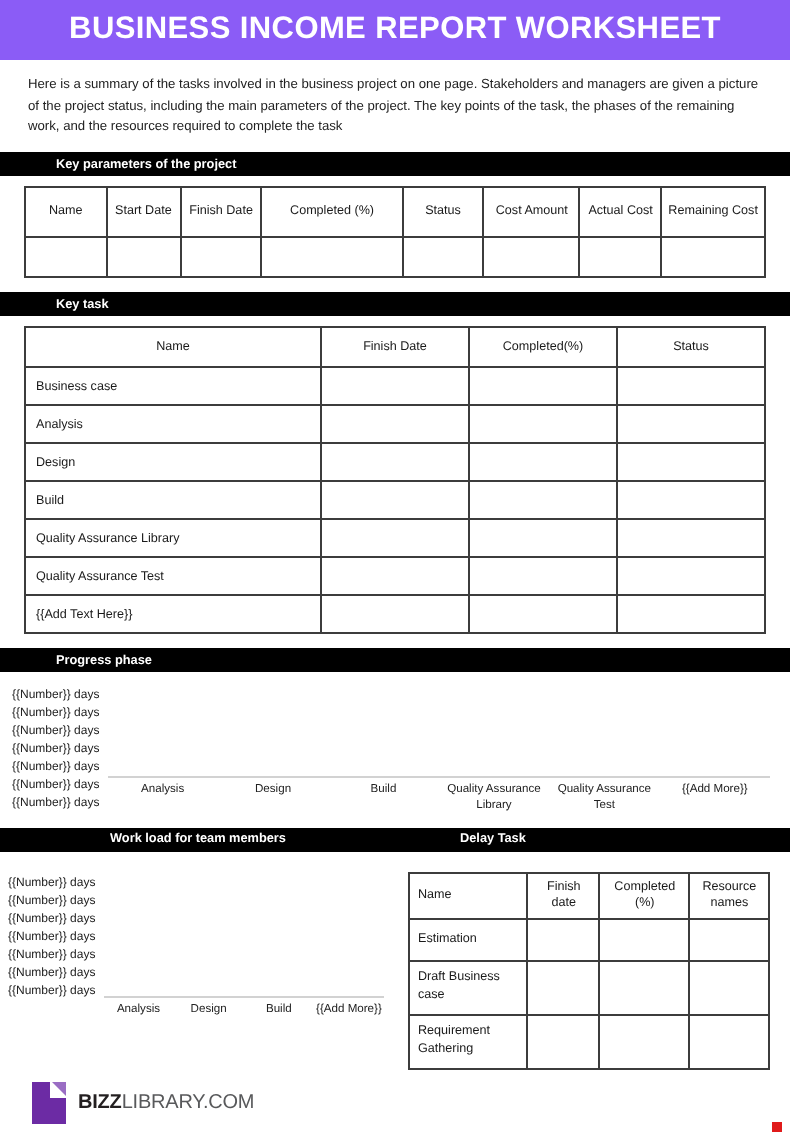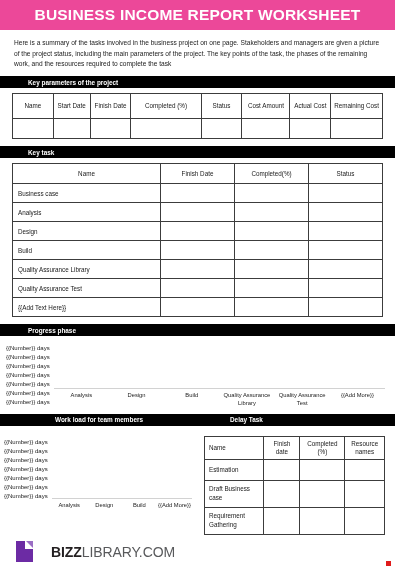--- a/index.html
+++ b/index.html
@@ -11,21 +11,21 @@
     height: 570px;
     background: #ffffff;
     font-family: "Liberation Sans", sans-serif;
     color: #1a1a1a;
     overflow: hidden;
     position: relative;
   }
 
   
   .title-banner {
-    background: #ec4899;
+    background: #8b5cf6;
     height: 30px;
     display: flex;
     align-items: center;
     justify-content: center;
   }
   .title-banner .title-text {
     color: #ffffff;
     font-size: 15.5px;
     font-weight: bold;
     letter-spacing: 0.2px;
@@ -204,22 +204,22 @@
   .logo-mark .fold-shade {
     position: absolute;
     top: 0;
     right: 0;
     width: 0;
     height: 0;
     border-left: 7px solid transparent;
     border-top: 7px solid #9a6dc4;
   }
   .logo-text {
-    margin-left: 18px;
-    font-size: 14px;
+    margin-left: 6px;
+    font-size: 10px;
     letter-spacing: -0.1px;
     color: #58595b;
   }
   .logo-text b { color: #231f20; font-weight: bold; }
 
   .corner-marker {
     position: absolute;
     right: 4px;
     bottom: 4px;
     width: 5px;

